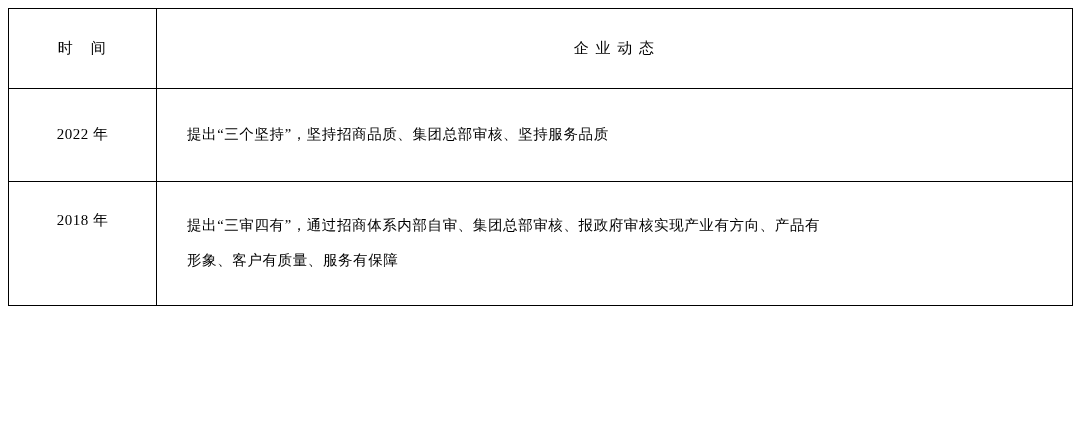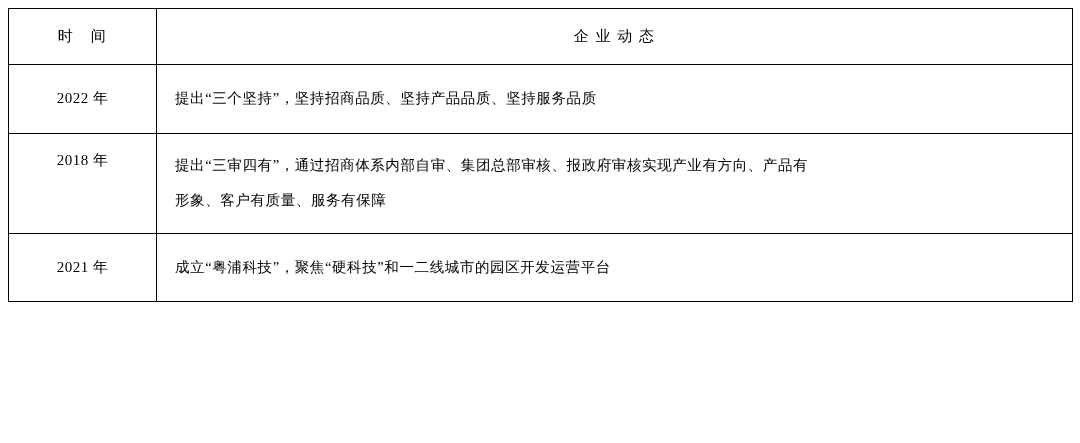--- a/index.html
+++ b/index.html
@@ -23,21 +23,21 @@
   table.doc-table {
     border-collapse: collapse;
     table-layout: fixed;
     width: 1064px;
     margin: 8px 0 0 8px;
     border: 1px solid #000000;
   }
   table.doc-table td,
   table.doc-table th {
     border: 1px solid #000000;
-    padding: 4px;
+    padding: 16px;
     vertical-align: middle;
     font-weight: normal;
     margin-top: 40px;
   }
   col.col-time { width: 148px; }
   col.col-body { width: 916px; }
 
   .cell-inner {
     padding: 10px 14px;
     box-sizing: border-box;
@@ -104,40 +104,32 @@
           <div class="cell-inner">企 业 动 态</div>
         </th>
       </tr>
 
 
       <tr class="row-2017">
         <td class="cell-time">
           <div class="cell-inner">2022 年</div>
         </td>
         <td class="cell-body">
-          <div class="cell-inner">提出“三个坚持”，坚持招商品质、坚持产品品质、坚持服务品质</div>
+          <div class="cell-inner">提出“三个坚持”，坚持招商品质、集团总部审核、坚持服务品质</div>
         </td>
       </tr>
 
       <tr class="row-2018">
         <td class="cell-time">
           <div class="cell-inner">2018 年</div>
         </td>
         <td class="cell-body">
           <div class="cell-inner">
             <p>提出“三审四有”，通过招商体系内部自审、集团总部审核、报政府审核实现产业有方向、产品有</p>
             <p>形象、客户有质量、服务有保障</p>
           </div>
         </td>
       </tr>
 
 
-      <tr class="row-2021">
-        <td class="cell-time">
-          <div class="cell-inner">2021 年</div>
-        </td>
-        <td class="cell-body">
-          <div class="cell-inner">成立“粤浦科技”，聚焦“硬科技”和一二线城市的园区开发运营平台</div>
-        </td>
-      </tr>
     </tbody>
   </table>
 </div>
 
 </body></html>

